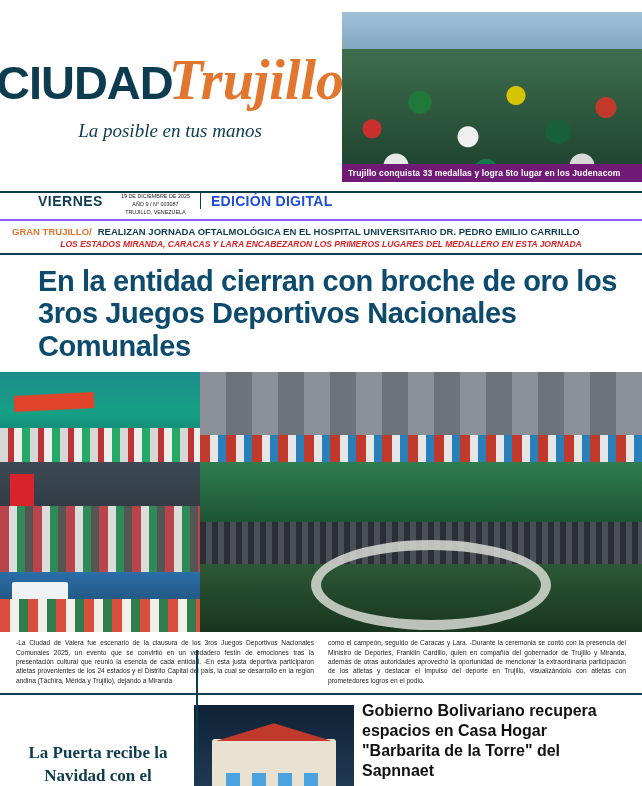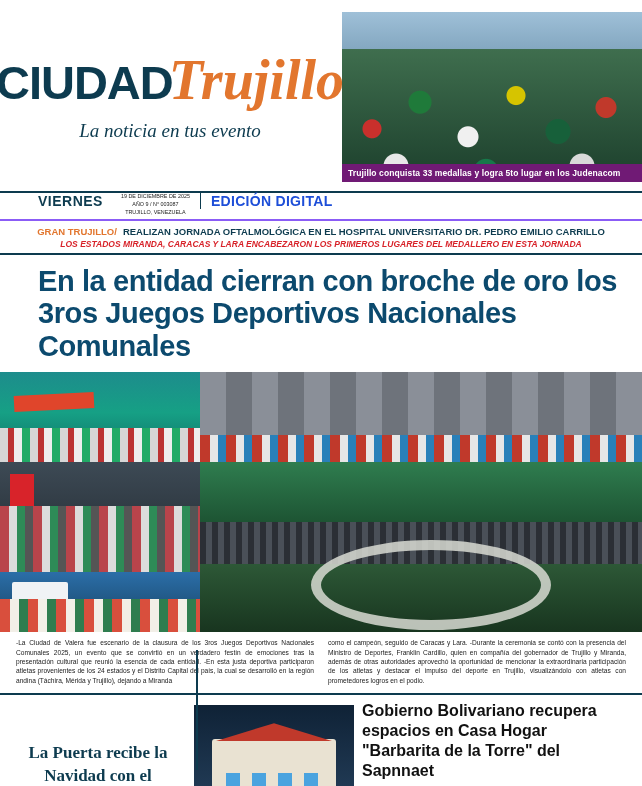--- a/index.html
+++ b/index.html
@@ -64,21 +64,21 @@
     position:relative;height:26px;border-top:2px solid #0d3b4f;border-bottom:2px solid #8b5cf6;
     display:flex;align-items:flex-start;margin-top:43px;
   }
   .db-day{font-weight:bold;font-size:14px;color:#0d3b4f;padding-left:38px;letter-spacing:.5px;}
   .db-date{font-size:5.4px;color:#222;line-height:1.45;margin-left:18px;text-align:center;}
   .db-sep{width:1px;height:16px;background:#0d3b4f;margin:0 10px;}
   .db-edition{font-weight:bold;font-size:14px;color:#1d4ed8;letter-spacing:.3px;}
 
   
   .kicker{
-    display:flex;align-items:center;justify-content:center;gap:6px;
+    display:flex;align-items:center;gap:6px;
     padding:5px 12px 2px;font-size:9.5px;font-weight:bold;
   }
   .kicker .gt{color:#e2762e;}
   .kicker .kt{color:#0d3b4f;}
   .subkicker{
     text-align:center;color:#d8232a;font-weight:bold;font-size:8.5px;
     padding-bottom:4px;border-bottom:2px solid #0d3b4f;font-style:italic;
   }
 
   
@@ -157,21 +157,21 @@
 <body>
 
 <div class="page">
 
   <div class="masthead">
     <div class="logo-block">
       <div class="logo-line">
         <span class="logo-ciudad">CIUDAD</span>
         <span class="logo-trujillo">Trujillo</span>
       </div>
-      <div class="logo-slogan">La noticia en tus evento</div>
+      <div class="logo-slogan">La posible en tus manos</div>
     </div>
 
     <div class="top-photo">
       <div class="tp-sky"></div>
       <div class="tp-crowd"></div>
       <div class="tp-caption">Trujillo conquista 33 medallas y logra 5to lugar en los Judenacom</div>
     </div>
   </div>
 
   <div class="datebar">

